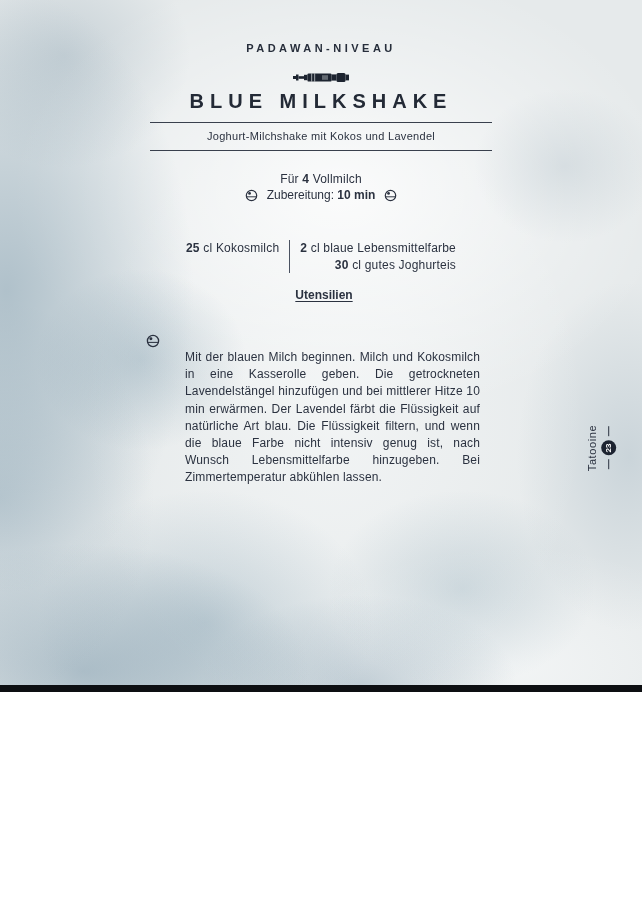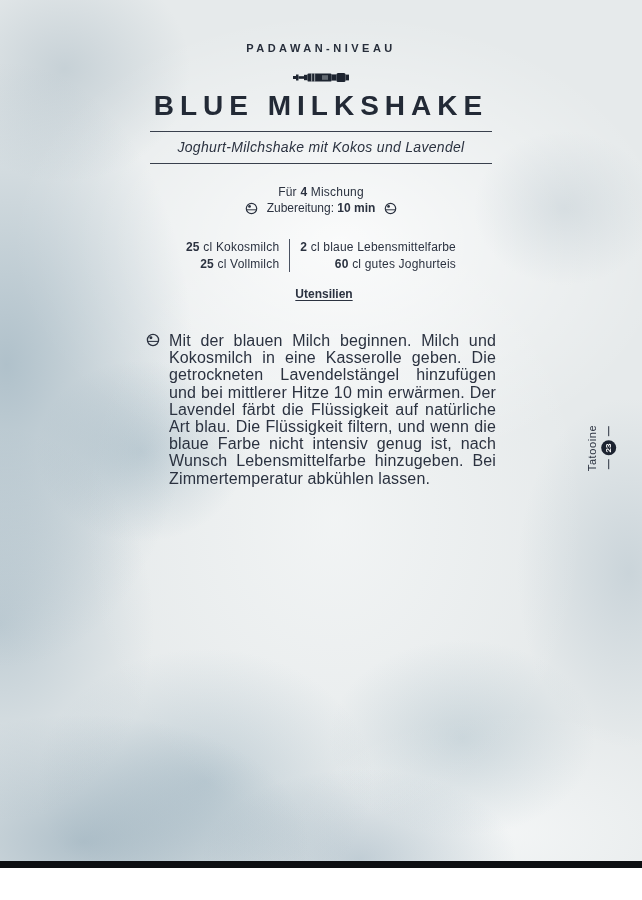--- a/index.html
+++ b/index.html
@@ -1,21 +1,21 @@
 <!DOCTYPE html>
 <html><head>
 <meta charset="utf-8">
 <style>
   html, body { margin: 0; padding: 0; }
   body {
     width: 642px; height: 900px; overflow: hidden;
     font-family: "Liberation Sans", sans-serif;
   }
   .page {
-    position: relative; width: 642px; height: 868px;
+    position: relative; width: 642px; height: 692px;
     color: #2b3240;
     background-color: #e6eaeb;
     background-image:
       radial-gradient(ellipse 260px 420px at 1% 42%, rgba(122,152,170,0.50), rgba(122,152,170,0) 72%),
       radial-gradient(ellipse 220px 280px at 0% 72%, rgba(130,158,175,0.38), rgba(130,158,175,0) 70%),
       radial-gradient(ellipse 180px 160px at 10% 8%, rgba(140,162,176,0.35), rgba(140,162,176,0) 70%),
       radial-gradient(ellipse 300px 170px at 13% 97%, rgba(108,140,160,0.45), rgba(108,140,160,0) 75%),
       radial-gradient(ellipse 240px 190px at 32% 90%, rgba(138,166,182,0.40), rgba(138,166,182,0) 70%),
       radial-gradient(ellipse 190px 140px at 72% 85%, rgba(150,175,188,0.36), rgba(150,175,188,0) 70%),
       radial-gradient(ellipse 160px 250px at 98% 66%, rgba(148,170,184,0.34), rgba(148,170,184,0) 70%),
@@ -28,60 +28,60 @@
   }
   .content { position: relative; text-align: center; padding-top: 42px; }
 
   .level {
     font-size: 11px; font-weight: 700; letter-spacing: 3.5px;
     color: #272e3b;
   }
   .saber-wrap { margin: 16px auto 6px; height: 14px; }
   .title {
     margin-top: 6px;
-    font-size: 28px; font-weight: 600; letter-spacing: 6px;
+    font-size: 20px; font-weight: 600; letter-spacing: 6px;
     color: #232a36; white-space: nowrap;
   }
   .subtitle-box {
     width: 342px; margin: 9px auto 7px;
     border-top: 1px solid #39404d; border-bottom: 1px solid #39404d;
     padding: 7px 0 8px;
-    font-style: italic; font-size: 14px; letter-spacing: 0.3px;
+    font-size: 11px; letter-spacing: 0.3px;
   }
 
   .meta { margin-top: 21px; font-size: 12px; }
   .servings { letter-spacing: 0.2px; }
   .prep-row {
     margin-top: 2px;
     display: flex; justify-content: center; align-items: center; gap: 9px;
   }
   .mini-icon { width: 13px; height: 13px; display: inline-block; color: #2b3240; }
   .mini-icon svg { display: block; width: 100%; height: 100%; }
 
   .ingredients {
-    margin-top: 24px;
+    margin-top: 38px;
     display: flex; justify-content: center;
     font-size: 12px; line-height: 16.5px; letter-spacing: 0.2px;
   }
   .ing-left  { text-align: right; padding-right: 10px; }
   .ing-right { text-align: right;  padding-left: 10px; }
   .ing-divider { width: 1px; background: #4a5261; }
   .b { font-weight: 700; }
 
   .utensils { margin-top: 15px; font-size: 12px; margin-left: 6px; }
   .utensil-heading { font-weight: 700; text-decoration: underline; text-underline-offset: 2px; }
   .utensil-item { margin-top: 5px; }
 
   .steps { width: 350px; margin: 31px auto 0; text-align: left; }
   .step { display: flex; gap: 9px; margin-bottom: 11px; }
   .step-icon { flex: 0 0 14px; width: 14px; height: 14px; margin-top: 1px; color: #2b3240; }
   .step-icon svg { display: block; width: 100%; height: 100%; }
   .step-text {
-    margin: 0; flex: 1;
-    font-size: 16px; line-height: 17.2px; letter-spacing: 0.15px;
+    margin: 16px; flex: 1;
+    font-size: 12px; line-height: 17.2px; letter-spacing: 0.15px;
     text-align: justify; color: #2b3240;
   }
 
   .side-tab {
     position: absolute; left: 565px; top: 412px; width: 72px; height: 72px;
     display: flex; align-items: center; justify-content: center;
   }
   .side-tab-inner {
     transform: rotate(-90deg);
     display: flex; flex-direction: column; align-items: center; gap: 3px;
@@ -125,21 +125,21 @@
     </div>
 
     <div class="title">BLUE MILKSHAKE</div>
 
     <div class="subtitle-box">Joghurt-Milchshake mit Kokos und Lavendel</div>
 
     <div class="meta">
       <div class="servings">
         <span>Für</span>
         <span class="b">4</span>
-        <span>Mischung</span>
+        <span>Vollmilch</span>
       </div>
       <div class="prep-row">
         <span class="mini-icon">
           <svg viewBox="0 0 16 16" xmlns="http://www.w3.org/2000/svg">
             <circle cx="8" cy="8" r="6.4" fill="none" stroke="currentColor" stroke-width="1.5"></circle>
             <circle cx="5.6" cy="5.4" r="1.7" fill="currentColor"></circle>
             <line x1="1.8" y1="9.6" x2="14.2" y2="9.6" stroke="currentColor" stroke-width="1.2"></line>
           </svg>
         </span>
         <span>
@@ -152,26 +152,25 @@
             <circle cx="5.6" cy="5.4" r="1.7" fill="currentColor"></circle>
             <line x1="1.8" y1="9.6" x2="14.2" y2="9.6" stroke="currentColor" stroke-width="1.2"></line>
           </svg>
         </span>
       </div>
     </div>
 
     <div class="ingredients">
       <div class="ing-left">
         <div><span class="b">25</span> <span>cl Kokosmilch</span></div>
-        <div><span class="b">25</span> <span>cl Vollmilch</span></div>
       </div>
       <div class="ing-divider"></div>
       <div class="ing-right">
         <div><span class="b">2</span> <span>cl blaue Lebensmittelfarbe</span></div>
-        <div><span class="b">60</span> <span>cl gutes Joghurteis</span></div>
+        <div><span class="b">30</span> <span>cl gutes Joghurteis</span></div>
       </div>
     </div>
 
     <div class="utensils">
       <div class="utensil-heading">Utensilien</div>
     </div>
 
     <div class="steps">
       <div class="step">
         <span class="step-icon">

